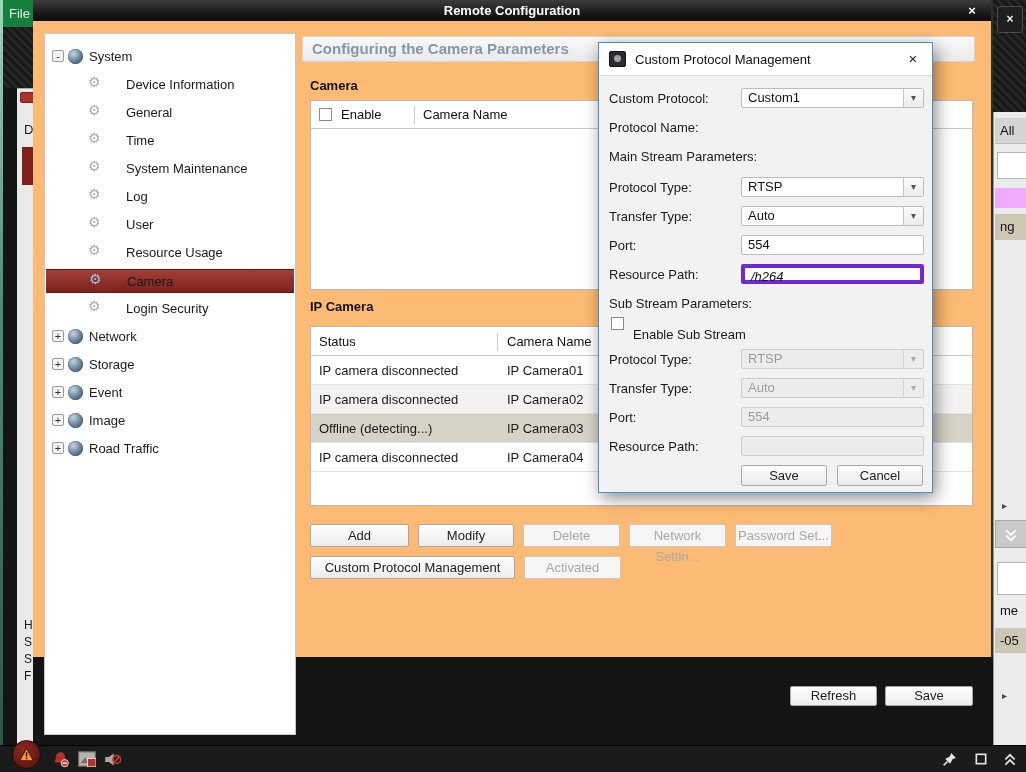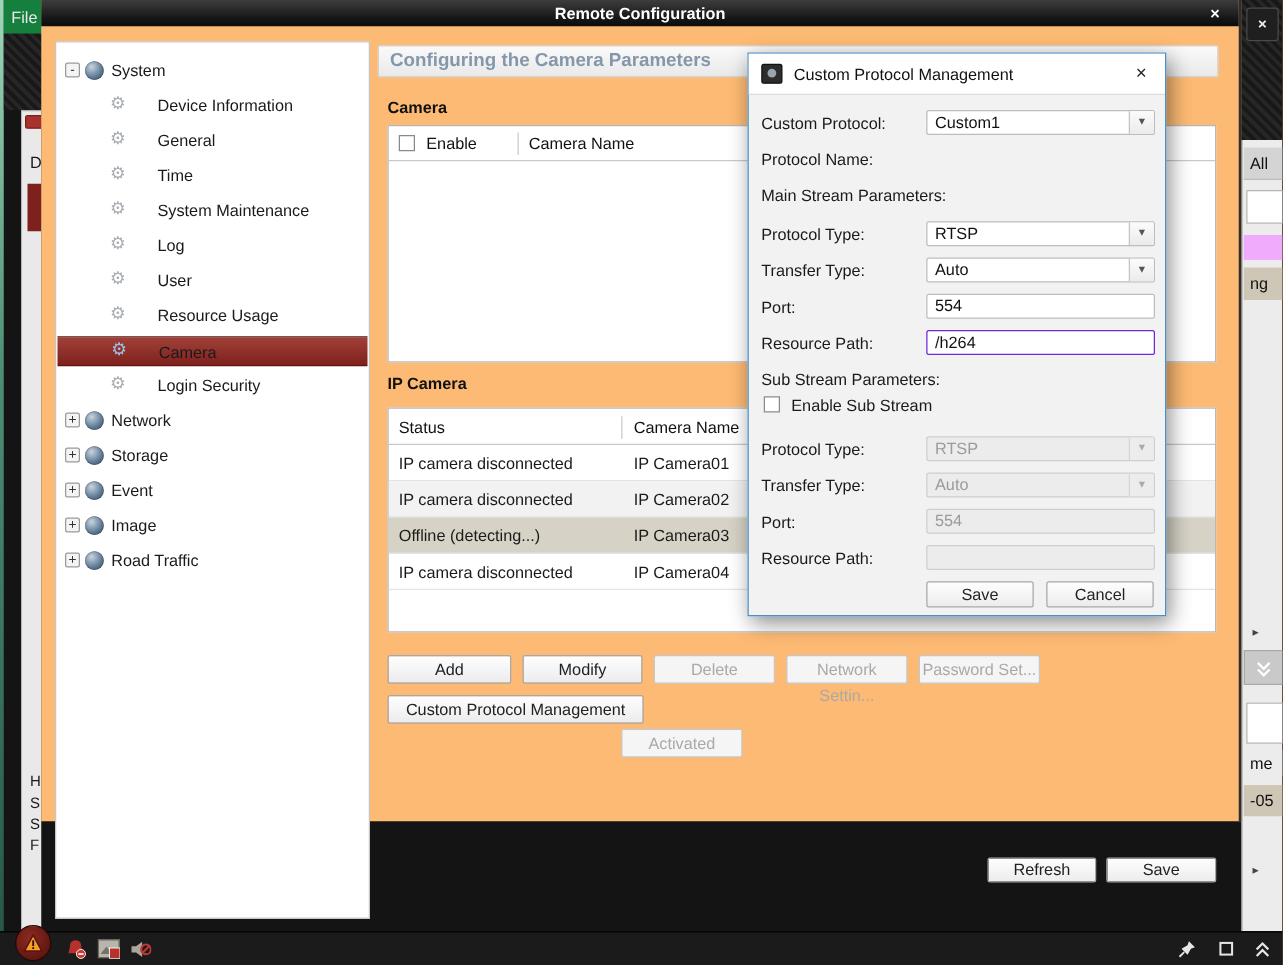--- a/index.html
+++ b/index.html
@@ -124,21 +124,21 @@
   .modal-icon { position:absolute; left:10px; top:8px; width:17px; height:16px; background:#2c2c2c;
     border-radius:2px; border:1px solid #111; }
   .modal-icon::after { content:""; position:absolute; left:4px; top:3px; width:7px; height:7px;
     border-radius:50%; background:#9aa4ad; }
   .modal-title { position:absolute; left:36px; top:9px; font-size:13px; color:#111; }
   .modal-close { position:absolute; right:10px; top:7px; width:18px; height:18px; font-size:15px;
     color:#222; text-align:center; line-height:18px; cursor:pointer; }
   .mlabel { position:absolute; left:10px; font-size:13px; color:#1a1a1a; }
   .mfield { position:absolute; left:142px; width:183px; height:20px; background:#fff;
     border:1px solid #bdbdbd; border-radius:2px; font-size:13px; color:#111; line-height:18px; padding-left:6px; }
-  .mfield.error { border:1px solid #6d28d9; }
+  .mfield.error { border:4px solid #6d28d9;font-style:italic; }
   .combo .arrow { position:absolute; right:0; top:0; width:20px; height:18px; border-left:1px solid #c4c4c4;
     background:linear-gradient(180deg,#fbfbfb,#ebebeb); text-align:center; line-height:17px; font-size:10px; color:#555; }
   .mfield.disabled { background:#ececec; color:#9b9b9b; border-color:#cecece; }
   .mfield.disabled .arrow { color:#aaa; background:#ececec; border-left-color:#d5d5d5; }
   .mcheck { position:absolute; left:12px; }
   .mcheck-label { position:absolute; left:34px; font-size:13px; color:#1a1a1a; }
   .mbtn { position:absolute; height:21px; background:linear-gradient(180deg,#fefefe,#ececec);
     border:1px solid #a8a8a8; border-radius:2px; font-size:13px; color:#222; text-align:center;
     line-height:19px; cursor:pointer; }
 </style>
@@ -327,21 +327,21 @@
         <span class="cell-name">IP Camera04</span>
       </div>
     </div>
 
     <div class="btn" style="left:277px; top:524px; width:99px;">Add</div>
     <div class="btn" style="left:385px; top:524px; width:96px;">Modify</div>
     <div class="btn disabled" style="left:490px; top:524px; width:97px;">Delete</div>
     <div class="btn disabled" style="left:596px; top:524px; width:97px;">Network Settin...</div>
     <div class="btn disabled" style="left:702px; top:524px; width:97px;">Password Set...</div>
     <div class="btn" style="left:277px; top:556px; width:205px;">Custom Protocol Management</div>
-    <div class="btn disabled" style="left:464px; top:556px; width:97px;margin-top:27px;">Activated</div>
+    <div class="btn disabled" style="left:491px; top:556px; width:97px;">Activated</div>
 
     <div class="btn" style="left:757px; top:686px; width:87px; height:20px; line-height:18px;">Refresh</div>
     <div class="btn" style="left:852px; top:686px; width:88px; height:20px; line-height:18px;">Save</div>
   </div>
 
   <div class="modal">
     <div class="modal-titlebar">
       <div class="modal-icon"></div>
       <div class="modal-title">Custom Protocol Management</div>
       <div class="modal-close">×</div>
@@ -371,21 +371,21 @@
 
     <div class="mlabel" style="top:195px;">Port:</div>
     <div class="mfield" style="top:192px;">554</div>
 
     <div class="mlabel" style="top:224px;">Resource Path:</div>
     <div class="mfield error" style="top:221px;">/h264</div>
 
     <div class="mlabel" style="top:253px;">Sub Stream Parameters:</div>
 
     <div class="checkbox mcheck" style="top:274px;"></div>
-    <div class="mcheck-label" style="top:274px;">Enable Sub Stream</div>
+    <div class="mcheck-label" style="top:284px;">Enable Sub Stream</div>
 
     <div class="mlabel" style="top:309px;">Protocol Type:</div>
     <div class="mfield combo disabled" style="top:306px;">
       <span>RTSP</span>
       <span class="arrow">▾</span>
     </div>
 
     <div class="mlabel" style="top:338px;">Transfer Type:</div>
     <div class="mfield combo disabled" style="top:335px;">
       <span>Auto</span>

